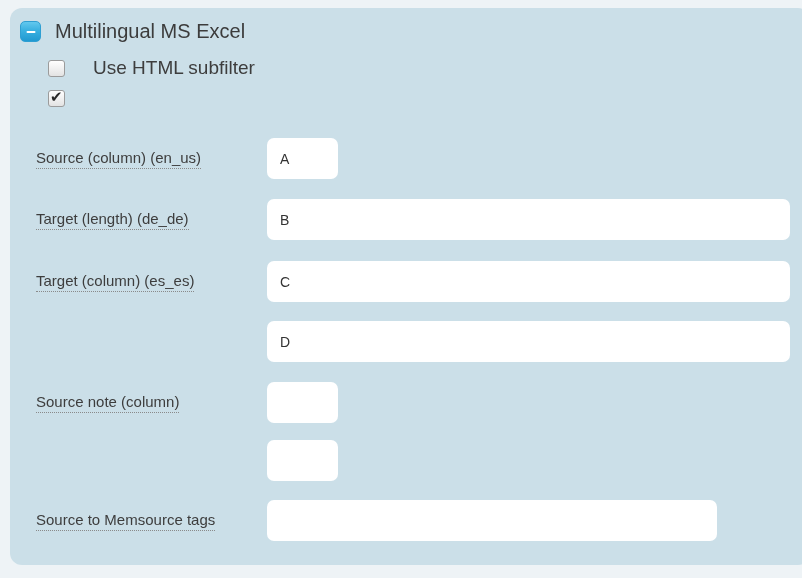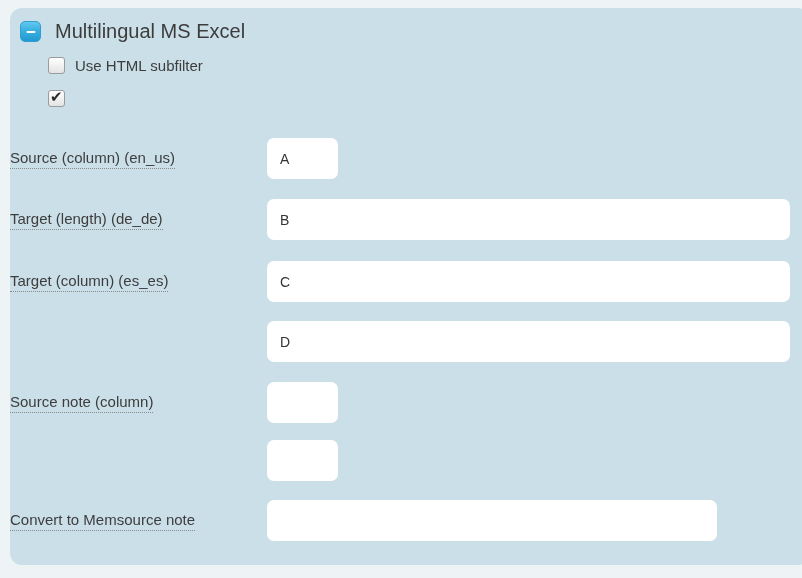--- a/index.html
+++ b/index.html
@@ -60,38 +60,39 @@
     flex: 0 0 auto;
   }
   .check-glyph {
     position: absolute;
     left: 1px; top: -3px;
     font-size: 15px;
     color: #2a2a2a;
     line-height: 17px;
   }
   .checkbox-label {
-    margin-left: 10px;
-    font-size: 15px;
+    margin-left: 28px;
+    font-size: 19px;
     color: #3d3d3d;
   }
   
   .form-row {
     position: absolute; left: 0; right: 0;
     height: 41px;
     display: flex; align-items: center;
   }
   .form-row.r0 { top: 130px; }
   .form-row.r1 { top: 191px; }
   .form-row.r2 { top: 253px; }
   .form-row.r3 { top: 313px; }
   .form-row.r4 { top: 374px; }
   .form-row.r5 { top: 432px; }
   .form-row.r6 { top: 492px; }
   .form-label {
+    margin-left: 26px;
     font-size: 15px;
     color: #3d3d3d;
     border-bottom: 1px dotted #8a8a8a;
     padding-bottom: 2px;
   }
   .form-input {
     position: absolute;
     left: 257px; top: 0;
     height: 41px;
     border: none;
@@ -152,17 +153,17 @@
   <div class="form-row r4">
     <span class="form-label">Source note (column)</span>
     <input class="form-input small" type="text" value="" style="">
   </div>
 
   <div class="form-row r5">
     <input class="form-input small" type="text" value="" style="">
   </div>
 
   <div class="form-row r6">
-    <span class="form-label">Convert to Memsource note</span>
+    <span class="form-label">Source to Memsource tags</span>
     <input class="form-input medium" type="text" value="" style="">
   </div>
 
 </div>
 
 </body></html>

